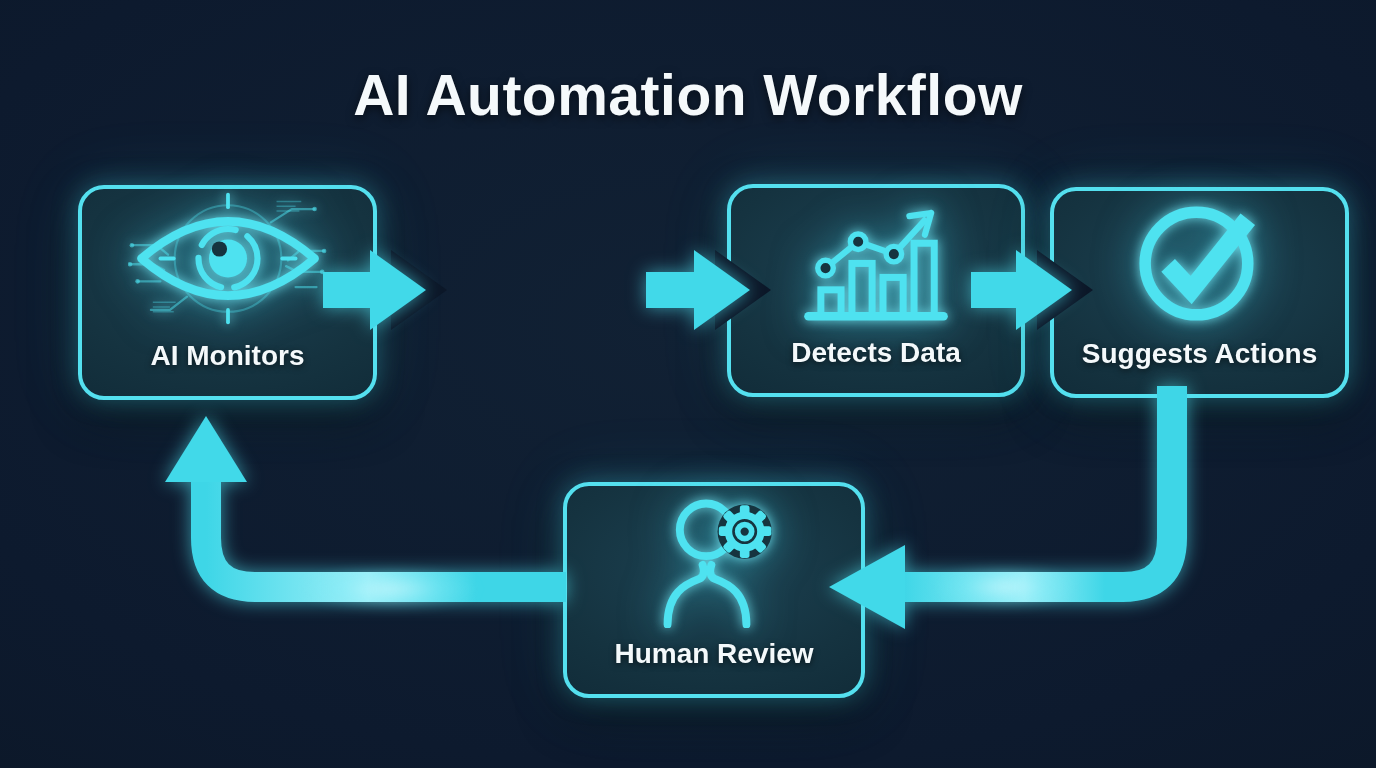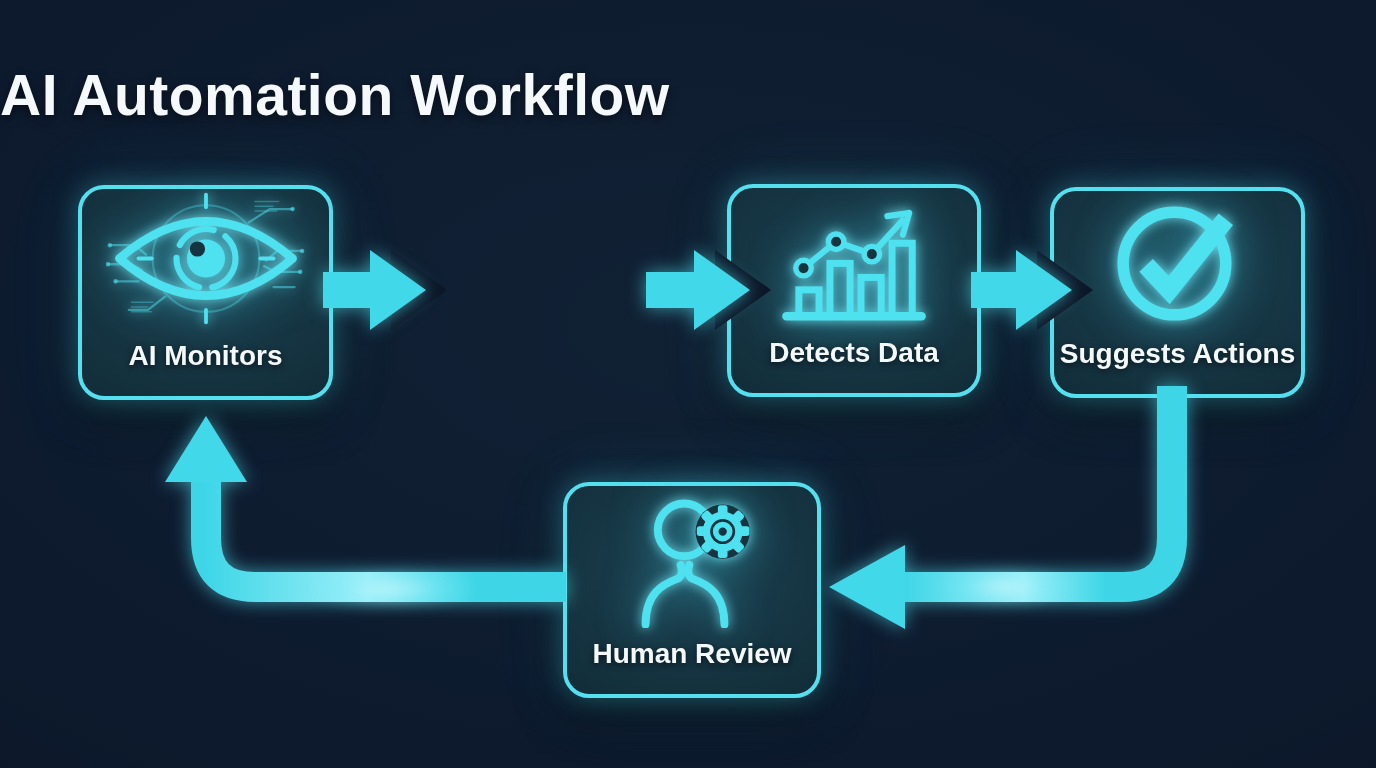--- a/index.html
+++ b/index.html
@@ -2,28 +2,29 @@
 <html><head>
 <meta charset="utf-8">
 <style>
   html,body{margin:0;padding:0;background:#0d1a2e;}
   .canvas{
     position:relative;width:1376px;height:768px;overflow:hidden;
     background:radial-gradient(1100px 620px at 50% 42%, #112134 0%, #0d1a2e 72%, #0c1829 100%);
     font-family:"Liberation Sans", sans-serif;
   }
   .title{
-    position:absolute;top:62px;left:0;width:100%;text-align:left;
+    position:absolute;top:62px;left:0;width:100%;text-align:center;
     font-size:57px;font-weight:700;color:#f5f9fb;letter-spacing:.5px;margin:0;
     text-shadow:0 3px 10px rgba(0,0,0,.55);
   }
   .node{
     position:absolute;border:4px solid #54e0ef;border-radius:26px;
     background:radial-gradient(95% 85% at 50% 40%, #1c4252 0%, #153340 58%, #102a37 100%);
     box-shadow:0 0 26px rgba(70,216,235,.35), 0 0 70px rgba(70,216,235,.13), 0 18px 44px rgba(0,0,0,.5);
+    padding-left:44px;
   }
   .node .icon-wrap{
     position:absolute;top:0;left:0;right:0;height:68%;
     display:flex;align-items:center;justify-content:center;
   }
   .node svg.icon{
     filter:drop-shadow(0 0 6px rgba(120,238,252,.85)) drop-shadow(0 0 20px rgba(64,214,234,.5));
   }
   .node .label{
     position:absolute;left:0;right:0;bottom:24px;text-align:center;

